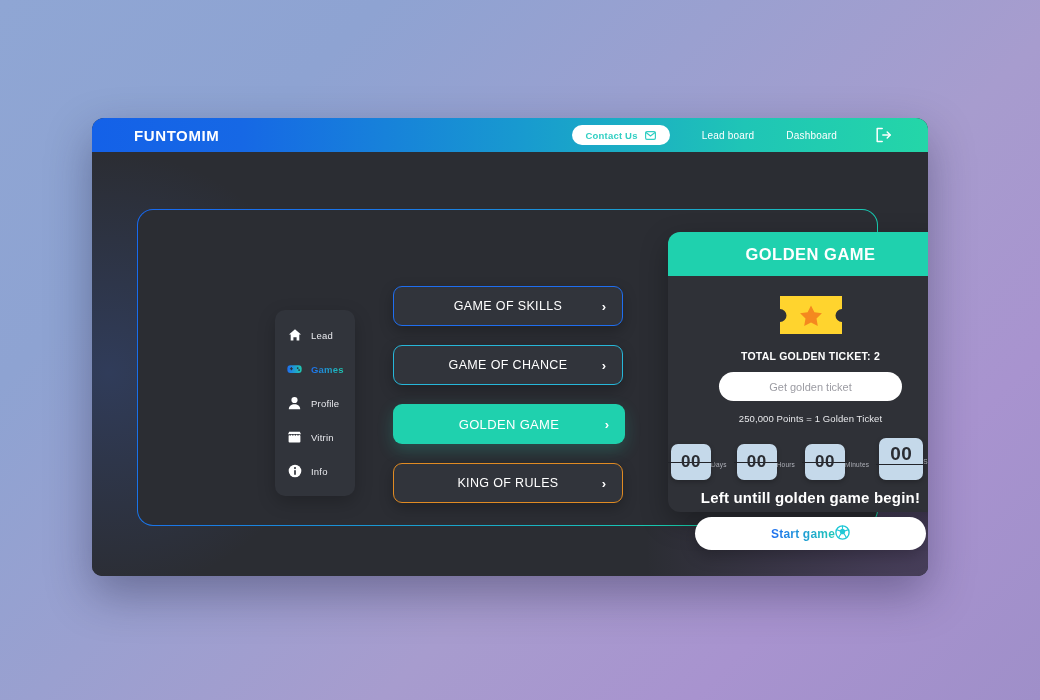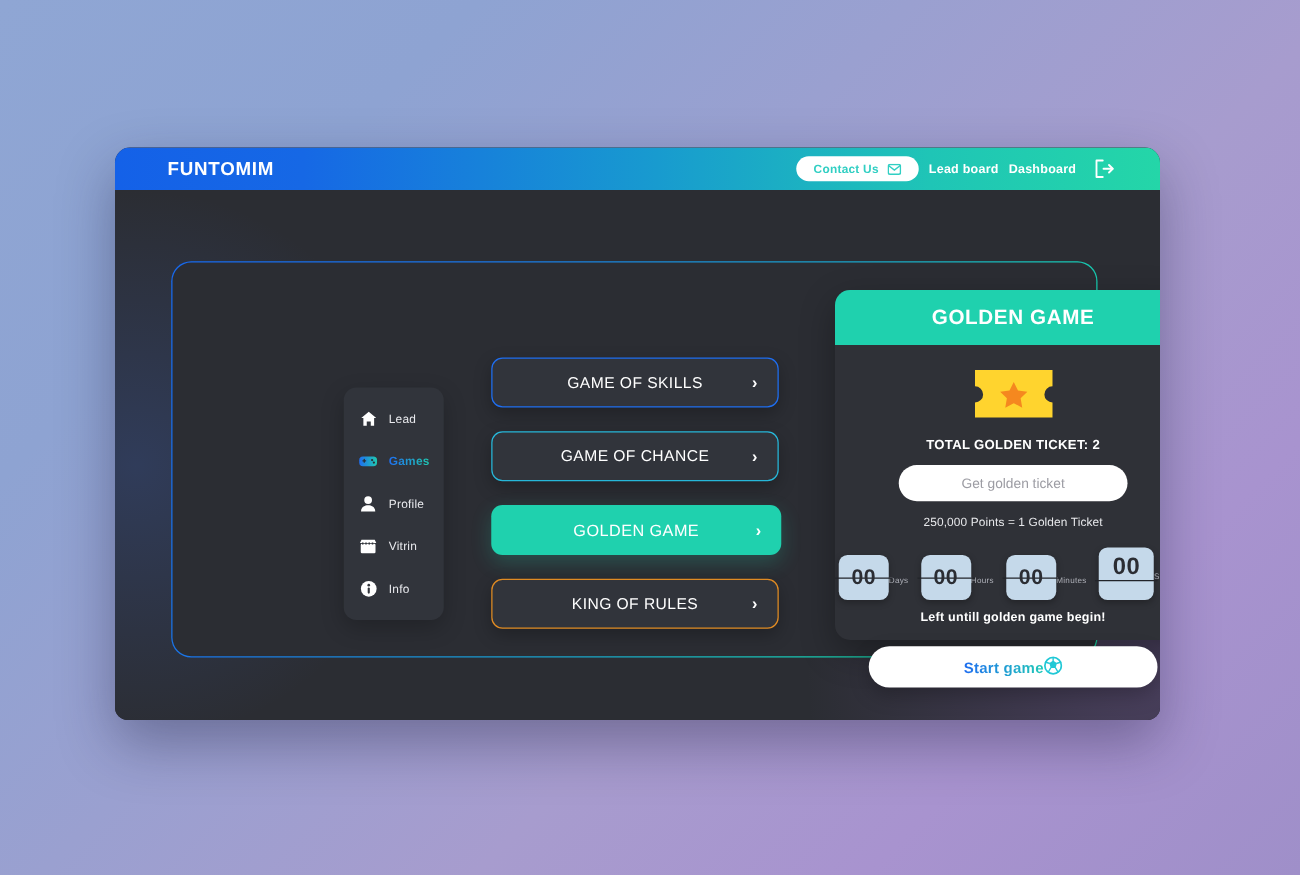--- a/index.html
+++ b/index.html
@@ -36,36 +36,36 @@
   }
   .brand {
     color: #ffffff;
     font-size: 15px;
     font-weight: 700;
     letter-spacing: .6px;
     margin-left: 42px;
   }
   .nav-right {
     margin-left: auto;
-    display: flex; align-items: center; gap: 8px;
+    display: flex; align-items: center; gap: 32px;
     padding-right: 36px;
   }
   .contact-pill {
     display: flex; align-items: center; gap: 7px;
     background: #ffffff;
     border-radius: 20px;
     padding: 4px 14px;
     height: 20px;
   }
   .contact-pill .txt {
     font-size: 9.5px; color: #31cfc3; font-weight: 600; letter-spacing: .2px;
   }
   .contact-pill svg { display: block; }
   .nav-link {
-    color: #ffffff; font-size: 10px; font-weight: 700; letter-spacing: .2px; text-align: center;
+    color: #ffffff; font-size: 10px; font-weight: 400; letter-spacing: .2px; text-align: center;
   }
   .logout-icon { display: flex; align-items: center; margin-left: 6px; }
 
   
   .app-body {
     position: relative;
     height: 424px;
     background:
       radial-gradient(circle at 2% 52%, rgba(60,95,180,.30) 0%, rgba(60,95,180,0) 26%),
       radial-gradient(circle at 99% 92%, rgba(150,110,200,.28) 0%, rgba(150,110,200,0) 30%),
@@ -220,21 +220,21 @@
   }
   .cd-unit.big .cd-box { width: 44px; height: 42px; margin-bottom: 0; }
   .cd-unit.big .cd-box::after { top: 62%; }
   .cd-unit.big .cd-val { font-size: 19px; transform: translateY(-5px); }
   .cd-lbl {
     margin-top: 4px;
     font-size: 6.5px; color: #aeb0b8; letter-spacing: .2px;
   }
   .cd-note {
     margin-top: 9px;
-    color: #ffffff; font-size: 10px; font-weight: 700; letter-spacing: .2px;
+    color: #ffffff; font-size: 15px; font-weight: 700; letter-spacing: .2px;
     text-align: center;
   }
 
   
   .start-btn {
     position: absolute;
     left: 557px; top: 307px;
     width: 231px; height: 33px;
     border-radius: 18px;
     background: #ffffff;

